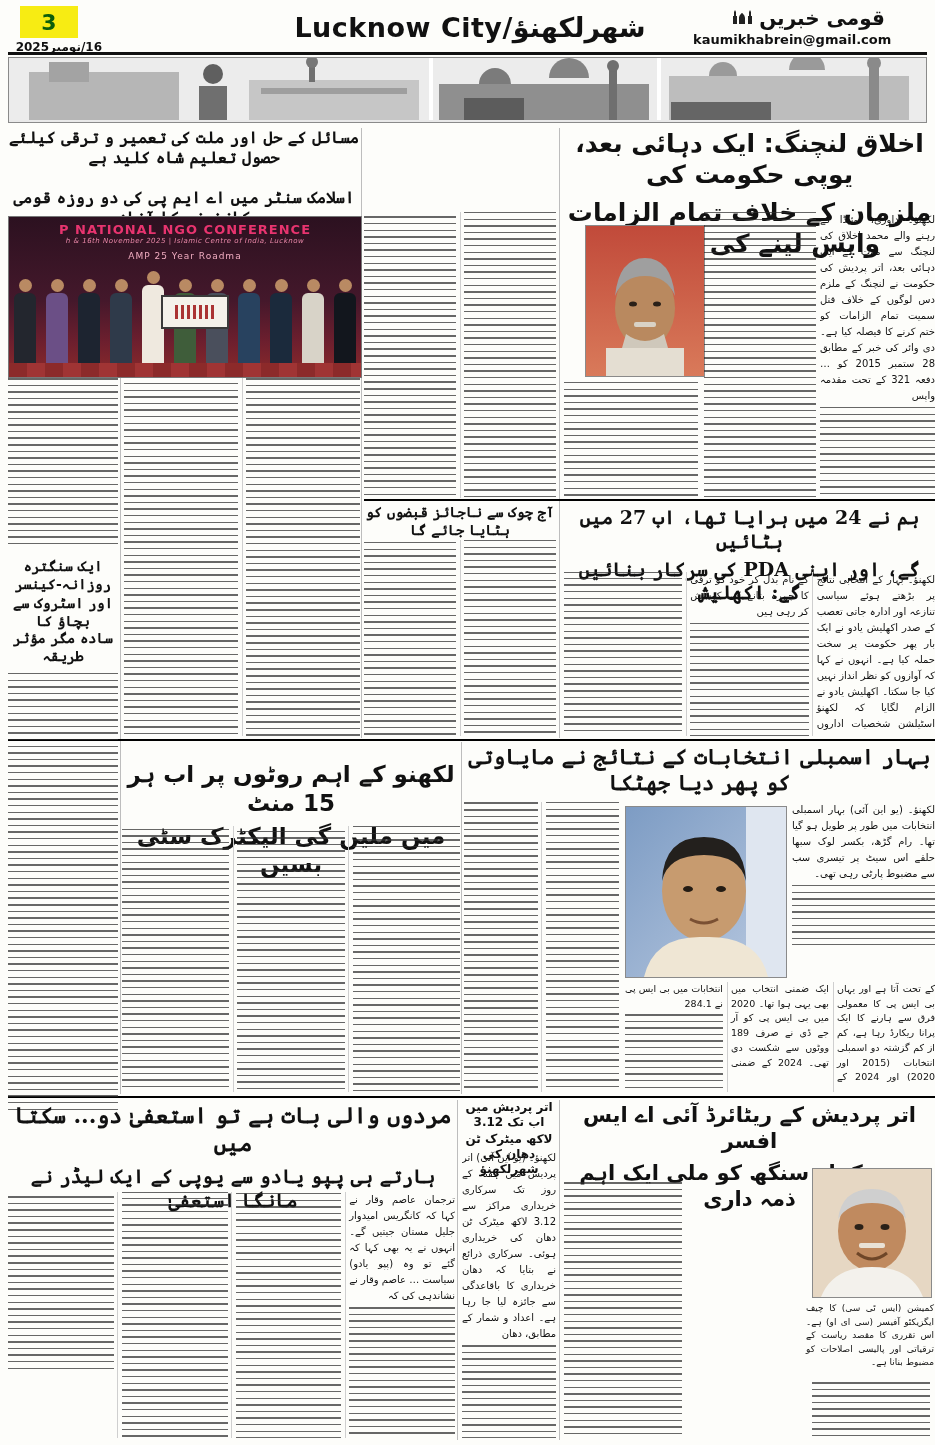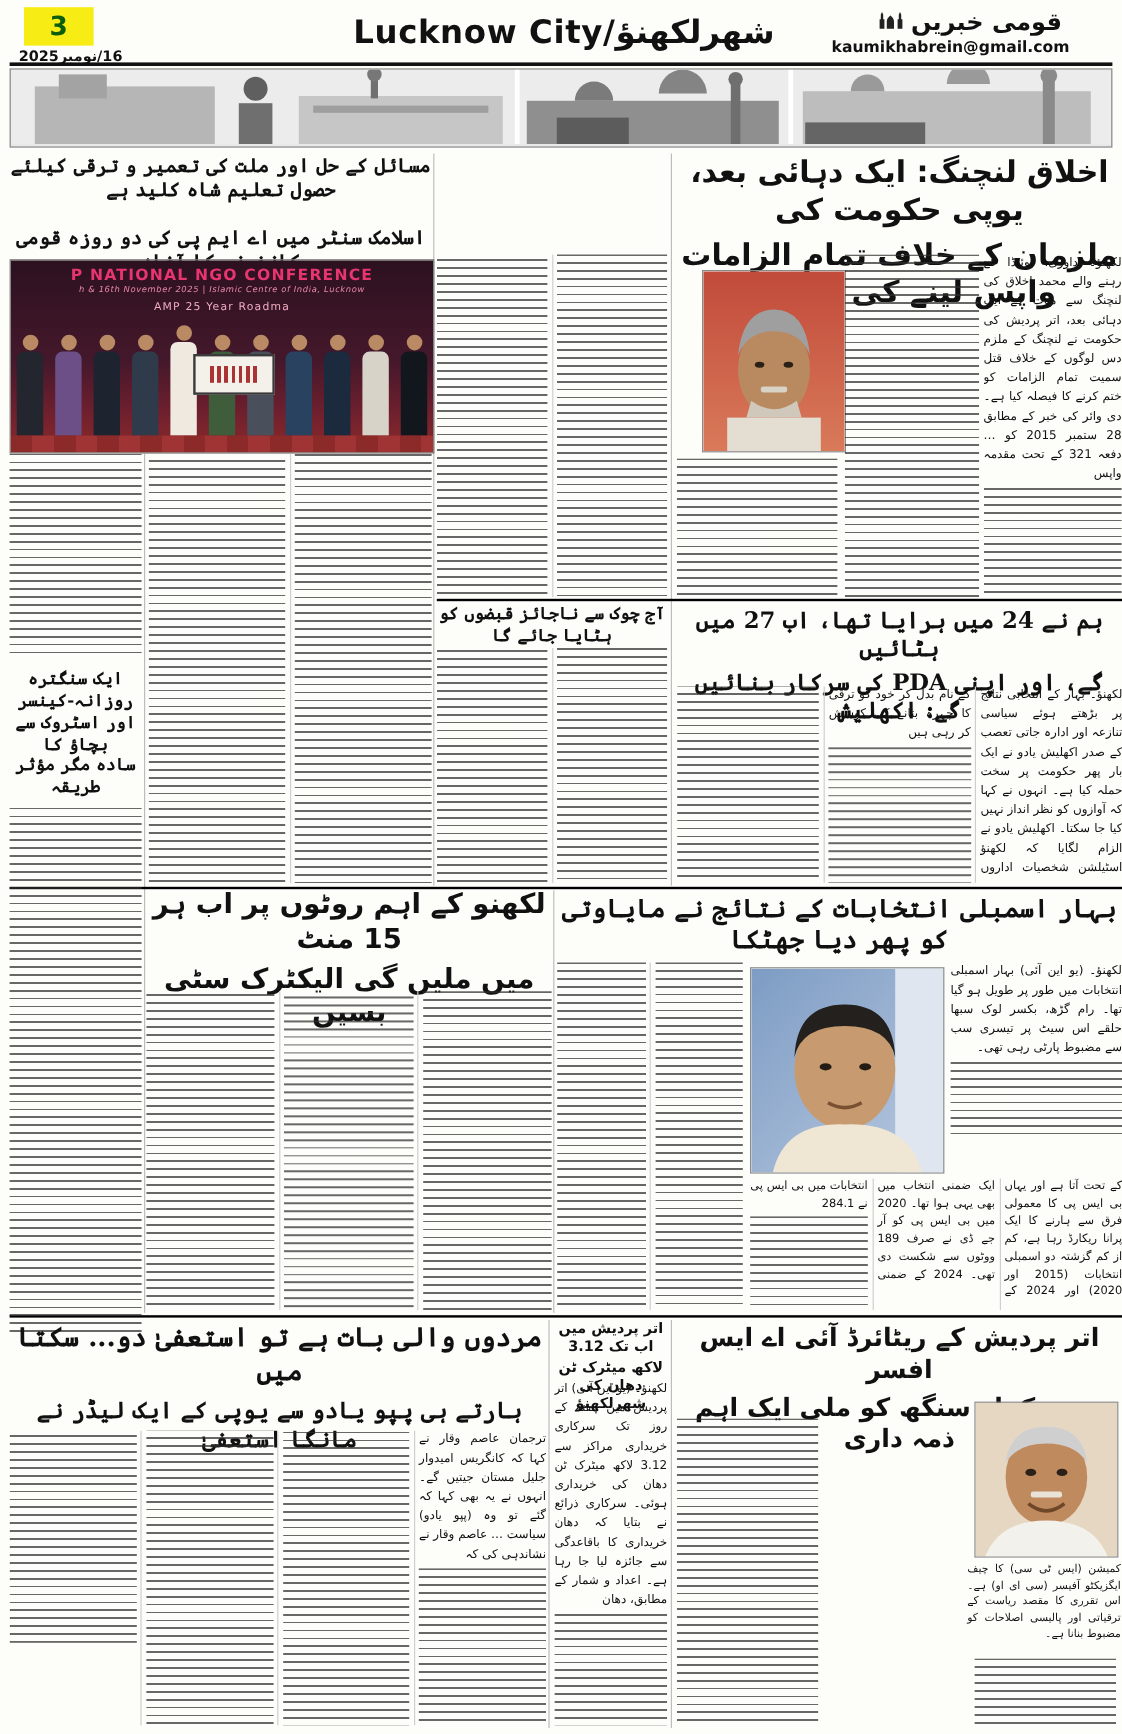--- a/index.html
+++ b/index.html
@@ -241,21 +241,21 @@
 
   <div class="abs" style="left:564px;top:506px;width:371px;">
     <div class="hl nast rtl center" style="font-size:19px;">ہم نے 24 میں ہرایا تھا، اب 27 میں ہٹائیں</div>
     <div class="hl nast rtl center" style="font-size:19px;margin-top:4px;">گے، اور اپنی PDA کی سرکار بنائیں گے: اکھلیش</div>
   </div>
   <div class="abs cols c3" style="left:564px;top:572px;width:371px;height:164px;">
     <p class="lead">لکھنؤ۔ بہار کے انتخابی نتائج پر بڑھتے ہوئے سیاسی تنازعہ اور ادارہ جاتی تعصب کے صدر اکھلیش یادو نے ایک بار پھر حکومت پر سخت حملہ کیا ہے۔ انہوں نے کہا کہ آوازوں کو نظر انداز نہیں کیا جا سکتا۔ اکھلیش یادو نے الزام لگایا کہ لکھنؤ اسٹیلشن شخصیات اداروں کے نام بدل کر خود کو ترقی کا چہرہ بتانے کی کوشش کر رہی ہیں</p>
     <div class="fill" style="height:300px;"></div>
   </div>
 
-  <div class="abs" style="left:122px;top:740px;width:338px;">
+  <div class="abs" style="left:122px;top:760px;width:338px;">
     <div class="hl naskh rtl center" style="font-size:23px;">لکھنو کے اہم روٹوں پر اب ہر 15 منٹ</div>
     <div class="hl naskh rtl center" style="font-size:23px;margin-top:4px;">میں ملیں گی الیکٹرک سٹی بسیں</div>
   </div>
   <div class="abs cols c3" style="left:122px;top:826px;width:338px;height:266px;">
     <div class="fill" style="height:810px;"></div>
   </div>
 
   <div class="abs" style="left:464px;top:744px;width:471px;">
     <div class="hl nast rtl center" style="font-size:21px;">بہار اسمبلی انتخابات کے نتائج نے مایاوتی کو پھر دیا جھٹکا</div>
   </div>

